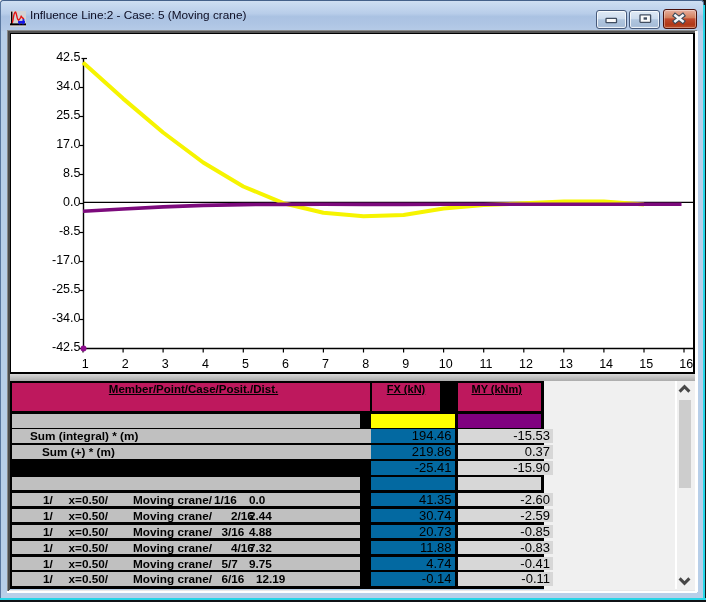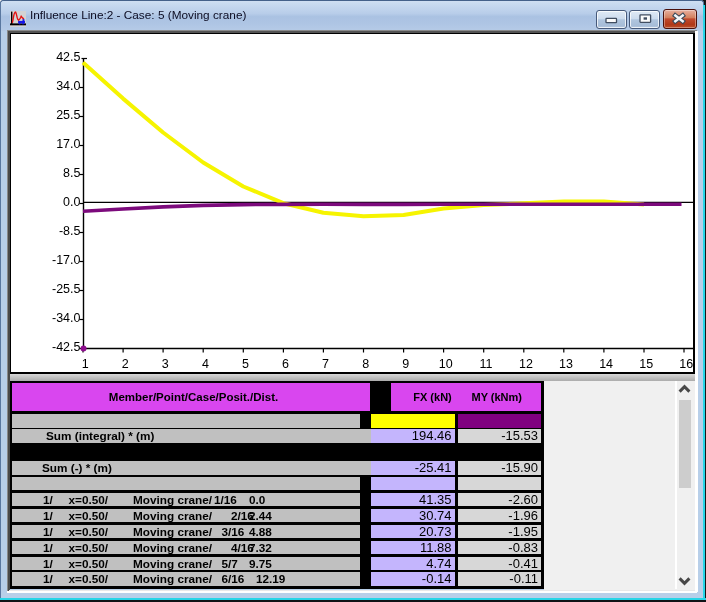--- a/index.html
+++ b/index.html
@@ -40,29 +40,29 @@
   
   #chart{left:10px;top:33px;width:681.5px;height:337.5px;background:#ffffff;
     border-style:solid;border-color:#000;border-width:1.5px 2px 2px 1.5px;}
   #panel{left:544px;top:380.8px;width:151px;height:209px;background:#f0f0f0;}
   #splitter{left:10px;top:374px;width:685px;height:6.8px;
     background:linear-gradient(180deg,#d8d8d8,#ababab);}
   
   #tblgrid{left:10px;top:380.8px;width:534px;height:208.2px;background:#000;}
   .trow{position:absolute;}
   .trow > div{position:absolute;top:0;bottom:0;overflow:hidden;}
-  .hL,.hF,.hM{background:#d946ef;font-weight:bold;font-size:11px;color:#000;
-    display:flex;align-items:center;justify-content:center;box-sizing:border-box;}
+  .hL,.hF,.hM{background:#be185d;font-weight:bold;font-size:11px;color:#000;
+    display:flex;justify-content:center;box-sizing:border-box;text-decoration:underline;}
   .hL{font-size:11.5px;}
   .cL{left:2px;width:348px;background:#c0c0c0;}
-  .cF{left:361px;width:84px;background:#c4b5fd;}
+  .cF{left:361px;width:84px;background:#0369a1;}
   .cM{left:448px;width:83px;background:#d7d7d7;}
   .num{font-size:13px;color:#000;text-align:right;line-height:13.4px;}
   .cF.num{padding-right:3.5px;width:80.5px;}
-  .cM.num{padding-right:3px;width:80px;}
+  .cM.num{padding-right:3px;width:80px;padding-left:12px;}
   .lab{font-size:11.75px;font-weight:bold;color:#000;white-space:pre;line-height:13.4px;}
   .lab i{position:absolute;font-style:normal;top:0;}
   
   #sbgutter{left:675px;top:380.8px;width:2px;height:208.2px;background:#ffffff;}
   #sbtrack{left:677px;top:380.8px;width:18px;height:208.2px;background:#f0f0f0;}
   #sbthumb{left:678.5px;top:400px;width:12px;height:88px;background:#cdcdcd;}
 </style>
 </head>
 <body>
 <div class="abs" id="corner-tl"></div>
@@ -184,61 +184,65 @@
   <polyline fill="none" stroke="#7c0a7c" stroke-width="3.6" stroke-linejoin="round" points="73,178.2 113.1,176.0 153.1,173.9 193.2,172.4 233.3,171.6 273.4,171.4 313.4,171.3 353.5,171.4 393.6,171.4 433.6,171.3 473.7,171.2 513.8,171.2 553.8,171.2 593.9,171.2 634.0,171.2 671.5,171.2"></polyline>
   <circle cx="73.5" cy="315.5" r="3" fill="#8c0d8c"></circle>
 </svg>
 
 <div class="abs" id="splitter"></div>
 <div class="abs" id="tblgrid">
   <div class="trow" style="top:2.5px;height:27.5px;left:0;right:0">
     <div class="hL" style="left:2px;width:358px;padding-left:5px;">
         <span>Member/Point/Case/Posit./Dist.</span>
       </div>
-    <div class="hF" style="left:381px;width:83px;">
+    <div class="hF" style="left:362px;width:68px;">
         <span>FX (kN)</span>
       </div>
     <div class="hM" style="left:447.5px;width:83.5px;padding-right:5px;">
         <span>MY (kNm)</span>
       </div>
   </div>
   <div class="trow" style="top:33.7px;height:13.5px;left:0;right:0">
     <div class="cL"></div>
     <div class="cF" style="background:#ffff00"></div>
     <div class="cM" style="background:#800080"></div>
   </div>
   <div class="trow" style="top:48.6px;height:13.4px;left:0;right:0">
-    <div class="cL lab" style="padding-left:34px">Sum (integral) * (m)</div>
+    <div class="cL lab" style="padding-left:18px">Sum (integral) * (m)</div>
     <div class="cF num">194.46</div>
     <div class="cM num">-15.53</div>
   </div>
+  <div class="trow" style="top:64.5px;height:13.4px;left:0;right:0">
+    <div class="cL lab" style="padding-left:30px">Sum (+) * (m)</div>
+    <div class="cF num">219.86</div>
+    <div class="cM num">0.37</div>
+  </div>
   <div class="trow" style="top:80.4px;height:13.4px;left:0;right:0">
-    <div class="cL lab" style="padding-left:30px">Sum (-) * (m)</div>
     <div class="cF num">-25.41</div>
     <div class="cM num">-15.90</div>
   </div>
   <div class="trow" style="top:96.3px;height:13.4px;left:0;right:0">
     <div class="cL"></div>
     <div class="cF"></div>
     <div class="cM"></div>
   </div>
   <div class="trow" style="top:112.2px;height:13.4px;left:0;right:0">
     <div class="cL lab"><i style="left:31px">1/</i><i style="left:56.5px">x=0.50/</i><i style="left:121px">Moving crane/</i><i style="left:202px">1/16</i><i style="left:237px">0.0</i></div>
     <div class="cF num">41.35</div>
     <div class="cM num">-2.60</div>
   </div>
   <div class="trow" style="top:128.1px;height:13.4px;left:0;right:0">
     <div class="cL lab"><i style="left:31px">1/</i><i style="left:56.5px">x=0.50/</i><i style="left:121px">Moving crane/</i><i style="left:219px">2/16</i><i style="left:237px">2.44</i></div>
     <div class="cF num">30.74</div>
-    <div class="cM num">-1.96</div>
+    <div class="cM num">-2.59</div>
   </div>
   <div class="trow" style="top:144.0px;height:13.4px;left:0;right:0">
     <div class="cL lab"><i style="left:31px">1/</i><i style="left:56.5px">x=0.50/</i><i style="left:121px">Moving crane/</i><i style="left:209.5px">3/16</i><i style="left:237px">4.88</i></div>
     <div class="cF num">20.73</div>
-    <div class="cM num">-1.95</div>
+    <div class="cM num">-0.85</div>
   </div>
   <div class="trow" style="top:159.9px;height:13.4px;left:0;right:0">
     <div class="cL lab"><i style="left:31px">1/</i><i style="left:56.5px">x=0.50/</i><i style="left:121px">Moving crane/</i><i style="left:219px">4/16</i><i style="left:237px">7.32</i></div>
     <div class="cF num">11.88</div>
     <div class="cM num">-0.83</div>
   </div>
   <div class="trow" style="top:175.8px;height:13.4px;left:0;right:0">
     <div class="cL lab"><i style="left:31px">1/</i><i style="left:56.5px">x=0.50/</i><i style="left:121px">Moving crane/</i><i style="left:209.5px">5/7</i><i style="left:237px">9.75</i></div>
     <div class="cF num">4.74</div>
     <div class="cM num">-0.41</div>

